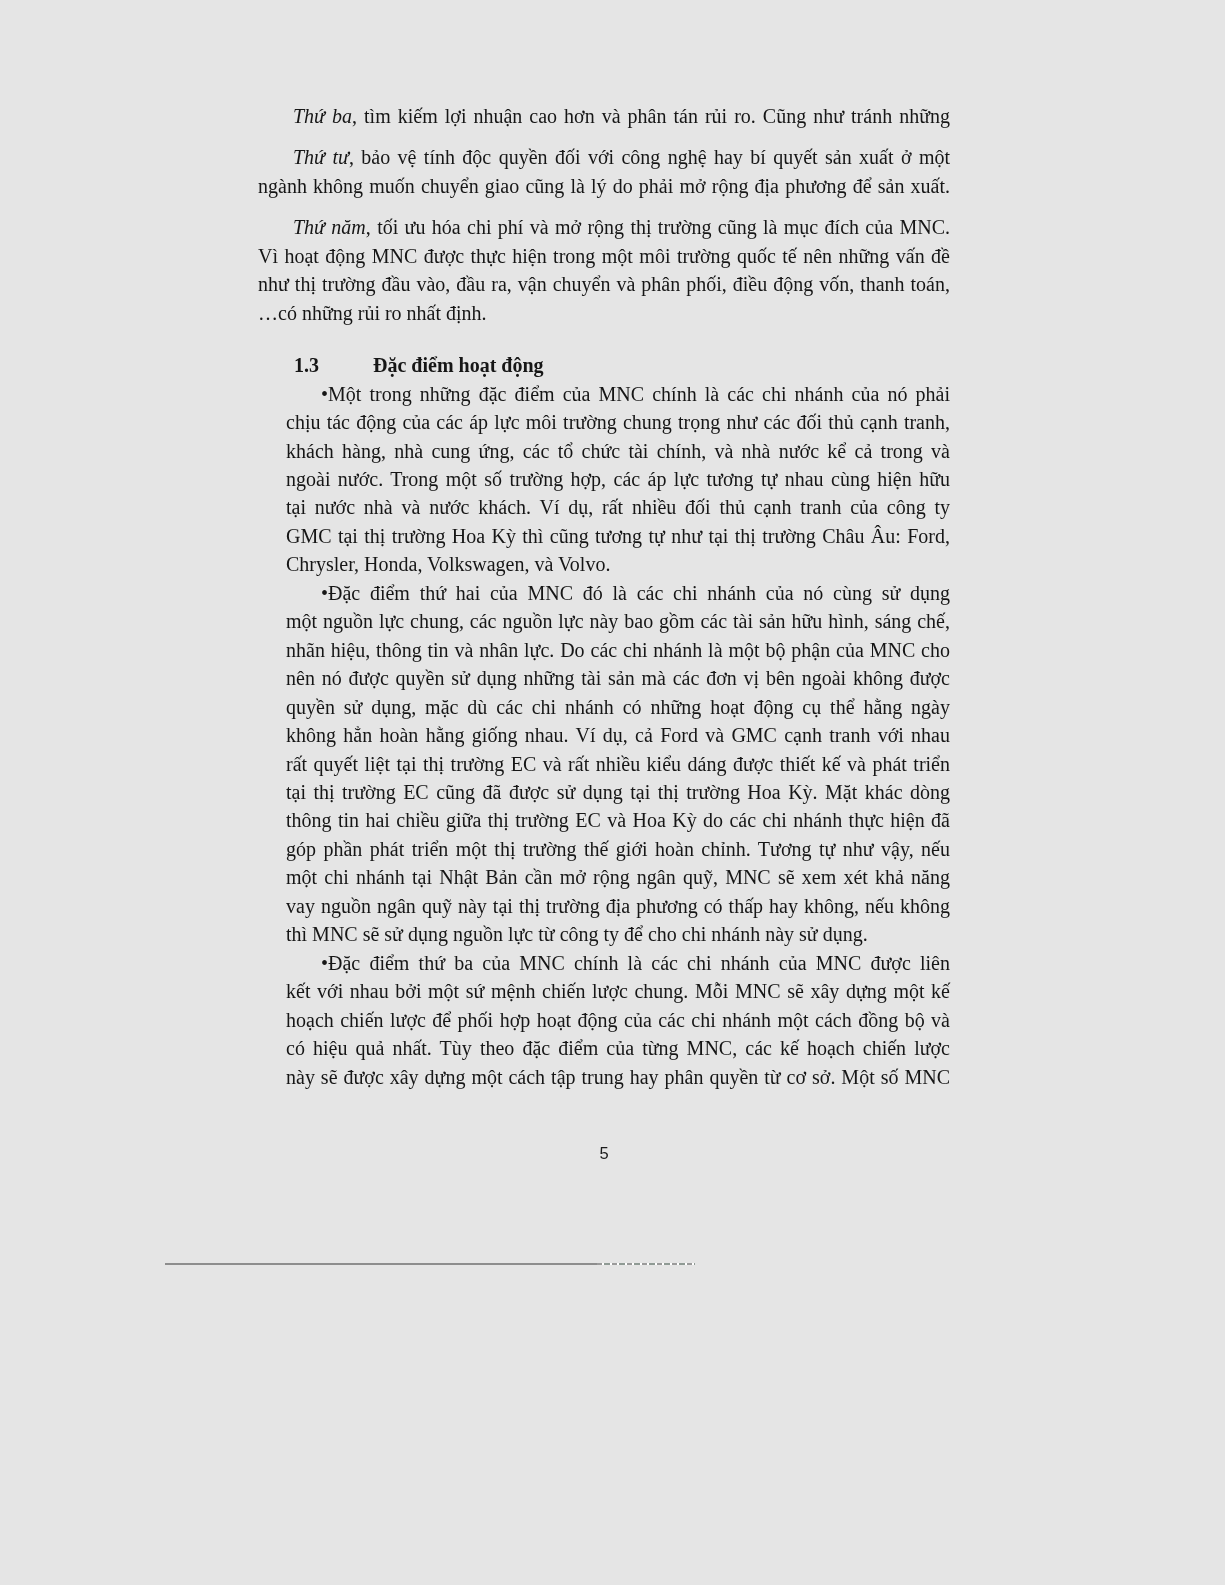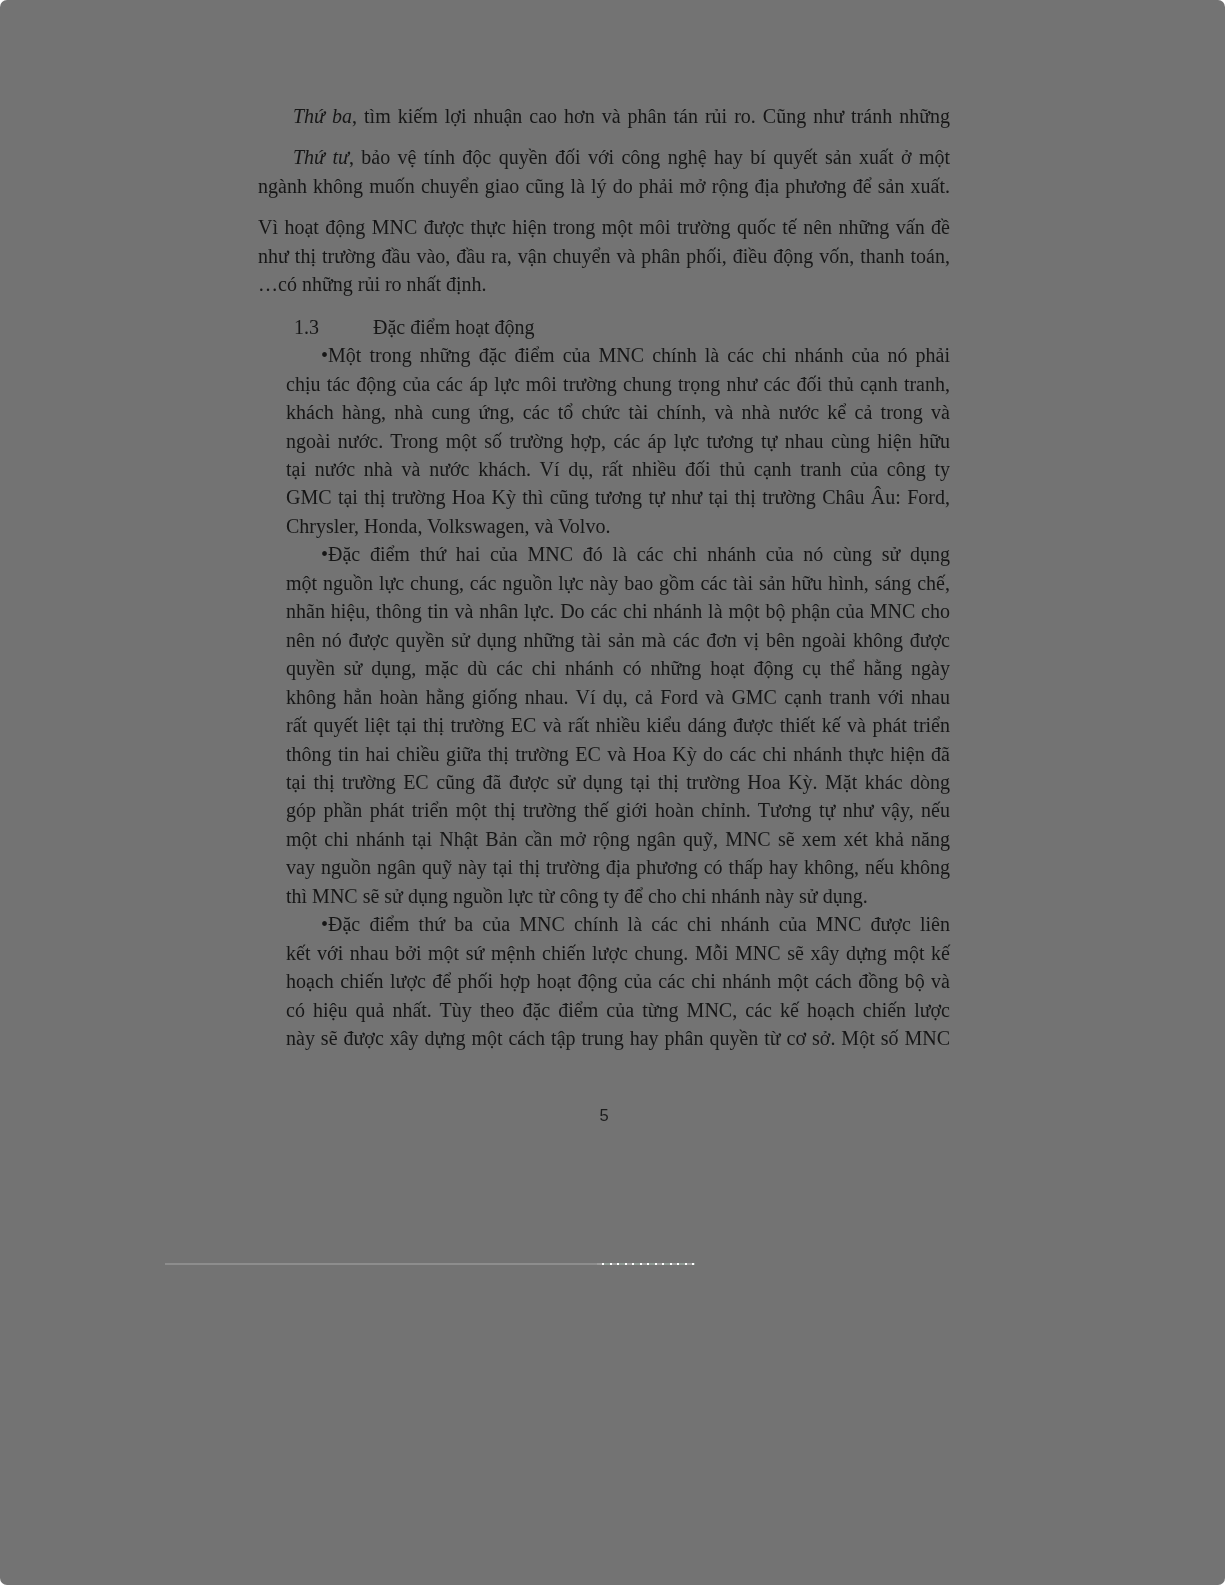--- a/index.html
+++ b/index.html
@@ -8,22 +8,21 @@
     height: 1585px;
     background: #ffffff;
     font-family: "Liberation Serif", "DejaVu Serif", serif;
     color: #161616;
     position: relative;
     overflow: hidden;
   }
   .sheet {
     position: absolute;
     inset: 0;
-    background: #737373;
-    border-radius: 7px;
+    background: #e5e5e5;
   }
   .content {
     position: absolute;
     left: 258px;
     top: 102px;
     width: 692px;
     font-size: 20px;
     line-height: 28.45px;
   }
   .para { margin: 0; }
@@ -38,22 +37,22 @@
   
   .ln.short {
     text-align: right;
     text-align-last: left;
   }
   .ind { text-indent: 35px; }
   .lead { font-style: italic; }
   
   .list { margin-left: 28px; }
   .heading {
-    margin-top: 14px;
-    font-weight: normal;
+    margin-top: 24px;
+    font-weight: bold;
     padding-left: 36px;
   }
   .hnum { display: inline-block; width: 79px; }
   .page-number {
     margin-top: 48px;
     text-align: center;
     font-family: "Liberation Sans", "DejaVu Sans", sans-serif;
     font-size: 16.5px;
     color: #1c1c1c;
   }
@@ -84,20 +83,21 @@
     <div class="para">
       <div class="ln ind"><span class="lead">Thứ ba</span><span>, tìm kiếm lợi nhuận cao hơn và phân tán rủi ro. Cũng như tránh những</span></div>
     </div>
 
     <div class="para gap">
       <div class="ln ind"><span class="lead">Thứ tư</span><span>, bảo vệ tính độc quyền đối với công nghệ hay bí quyết sản xuất ở một</span></div>
       <div class="ln">ngành không muốn chuyển giao cũng là lý do phải mở rộng địa phương để sản xuất.</div>
     </div>
 
     <div class="para gap">
+      <div class="ln ind"><span class="lead">Thứ năm</span><span>, tối ưu hóa chi phí và mở rộng thị trường cũng là mục đích của MNC.</span></div>
       <div class="ln">Vì hoạt động MNC được thực hiện trong một môi trường quốc tế nên những vấn đề</div>
       <div class="ln">như thị trường đầu vào, đầu ra, vận chuyển và phân phối, điều động vốn, thanh toán,</div>
       <div class="ln short">…có những rủi ro nhất định.</div>
     </div>
 
     <div class="heading">
       <span class="hnum">1.3</span><span>Đặc điểm hoạt động</span>
     </div>
 
     <div class="para list">
@@ -111,22 +111,22 @@
     </div>
 
     <div class="para list">
       <div class="ln ind">•Đặc điểm thứ hai của MNC đó là các chi nhánh của nó cùng sử dụng</div>
       <div class="ln">một nguồn lực chung, các nguồn lực này bao gồm các tài sản hữu hình, sáng chế,</div>
       <div class="ln">nhãn hiệu, thông tin và nhân lực. Do các chi nhánh là một bộ phận của MNC cho</div>
       <div class="ln">nên nó được quyền sử dụng những tài sản mà các đơn vị bên ngoài không được</div>
       <div class="ln">quyền sử dụng, mặc dù các chi nhánh có những hoạt động cụ thể hằng ngày</div>
       <div class="ln">không hẳn hoàn hằng giống nhau. Ví dụ, cả Ford và GMC cạnh tranh với nhau</div>
       <div class="ln">rất quyết liệt tại thị trường EC và rất nhiều kiểu dáng được thiết kế và phát triển</div>
+      <div class="ln">tại thị trường EC cũng đã được sử dụng tại thị trường Hoa Kỳ. Mặt khác dòng</div>
       <div class="ln">thông tin hai chiều giữa thị trường EC và Hoa Kỳ do các chi nhánh thực hiện đã</div>
-      <div class="ln">tại thị trường EC cũng đã được sử dụng tại thị trường Hoa Kỳ. Mặt khác dòng</div>
       <div class="ln">góp phần phát triển một thị trường thế giới hoàn chỉnh. Tương tự như vậy, nếu</div>
       <div class="ln">một chi nhánh tại Nhật Bản cần mở rộng ngân quỹ, MNC sẽ xem xét khả năng</div>
       <div class="ln">vay nguồn ngân quỹ này tại thị trường địa phương có thấp hay không, nếu không</div>
       <div class="ln short">thì MNC sẽ sử dụng nguồn lực từ công ty để cho chi nhánh này sử dụng.</div>
     </div>
 
     <div class="para list">
       <div class="ln ind">•Đặc điểm thứ ba của MNC chính là các chi nhánh của MNC được liên</div>
       <div class="ln">kết với nhau bởi một sứ mệnh chiến lược chung. Mỗi MNC sẽ xây dựng một kế</div>
       <div class="ln">hoạch chiến lược để phối hợp hoạt động của các chi nhánh một cách đồng bộ và</div>

